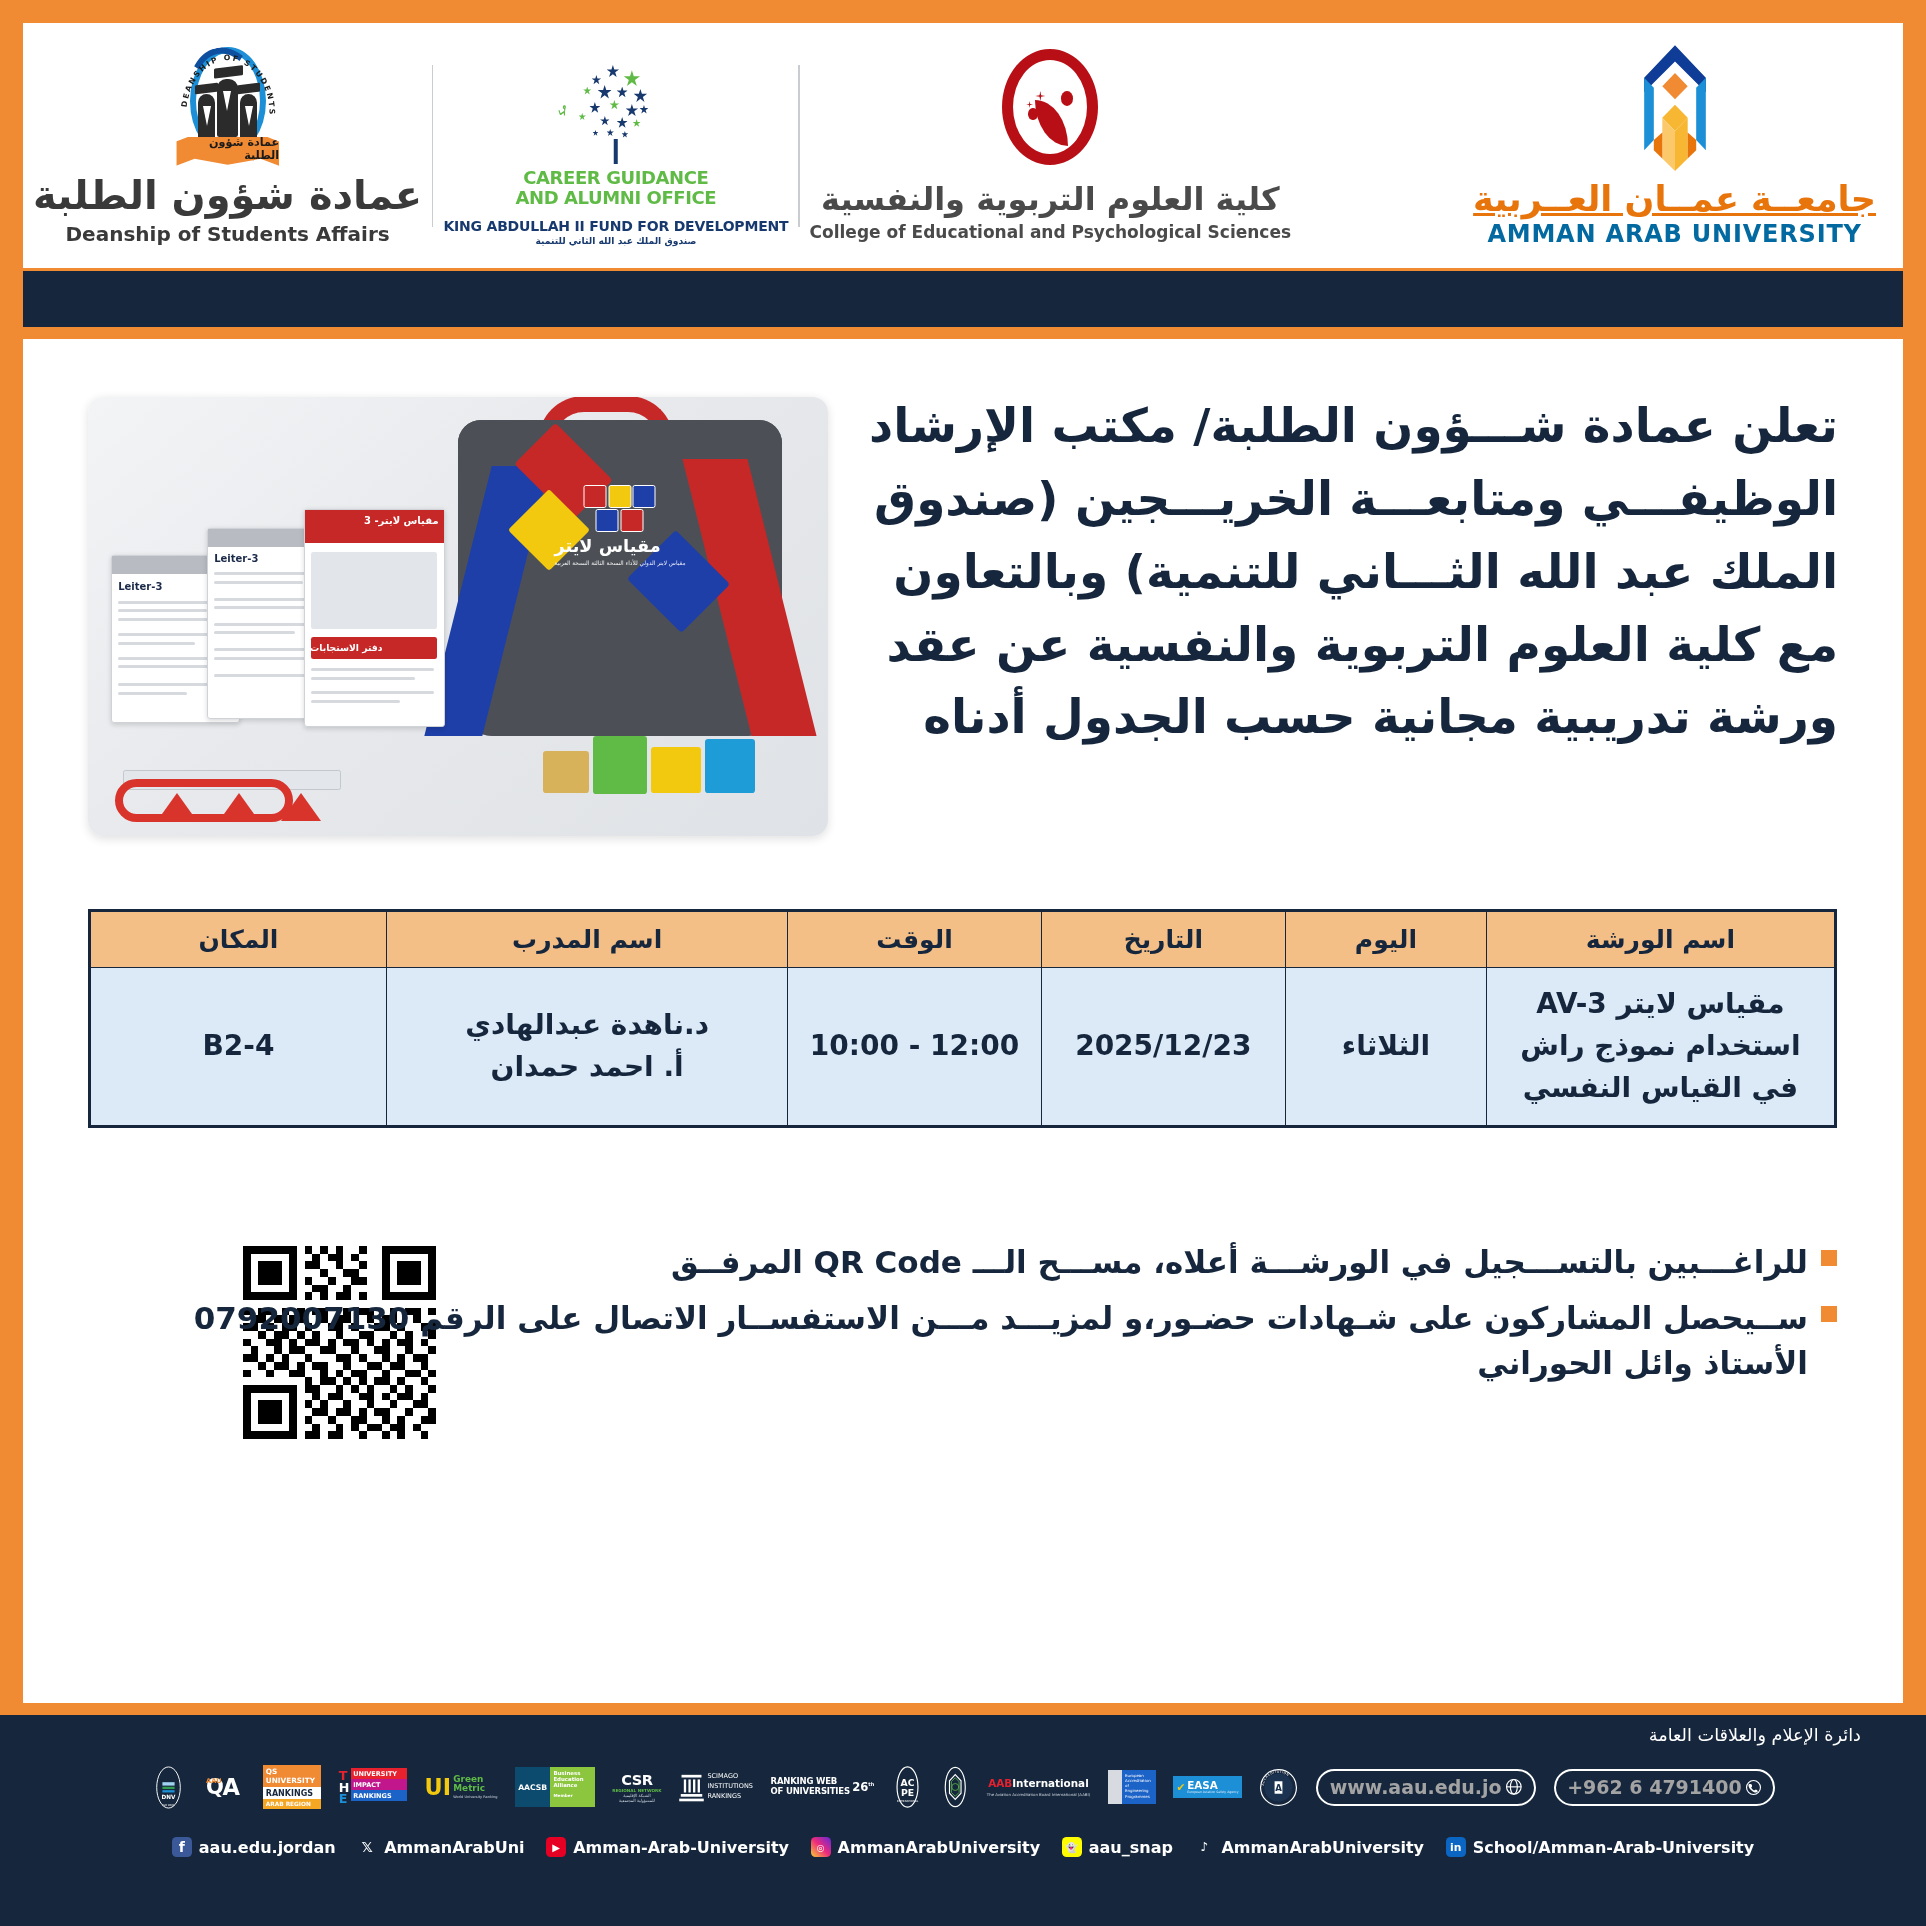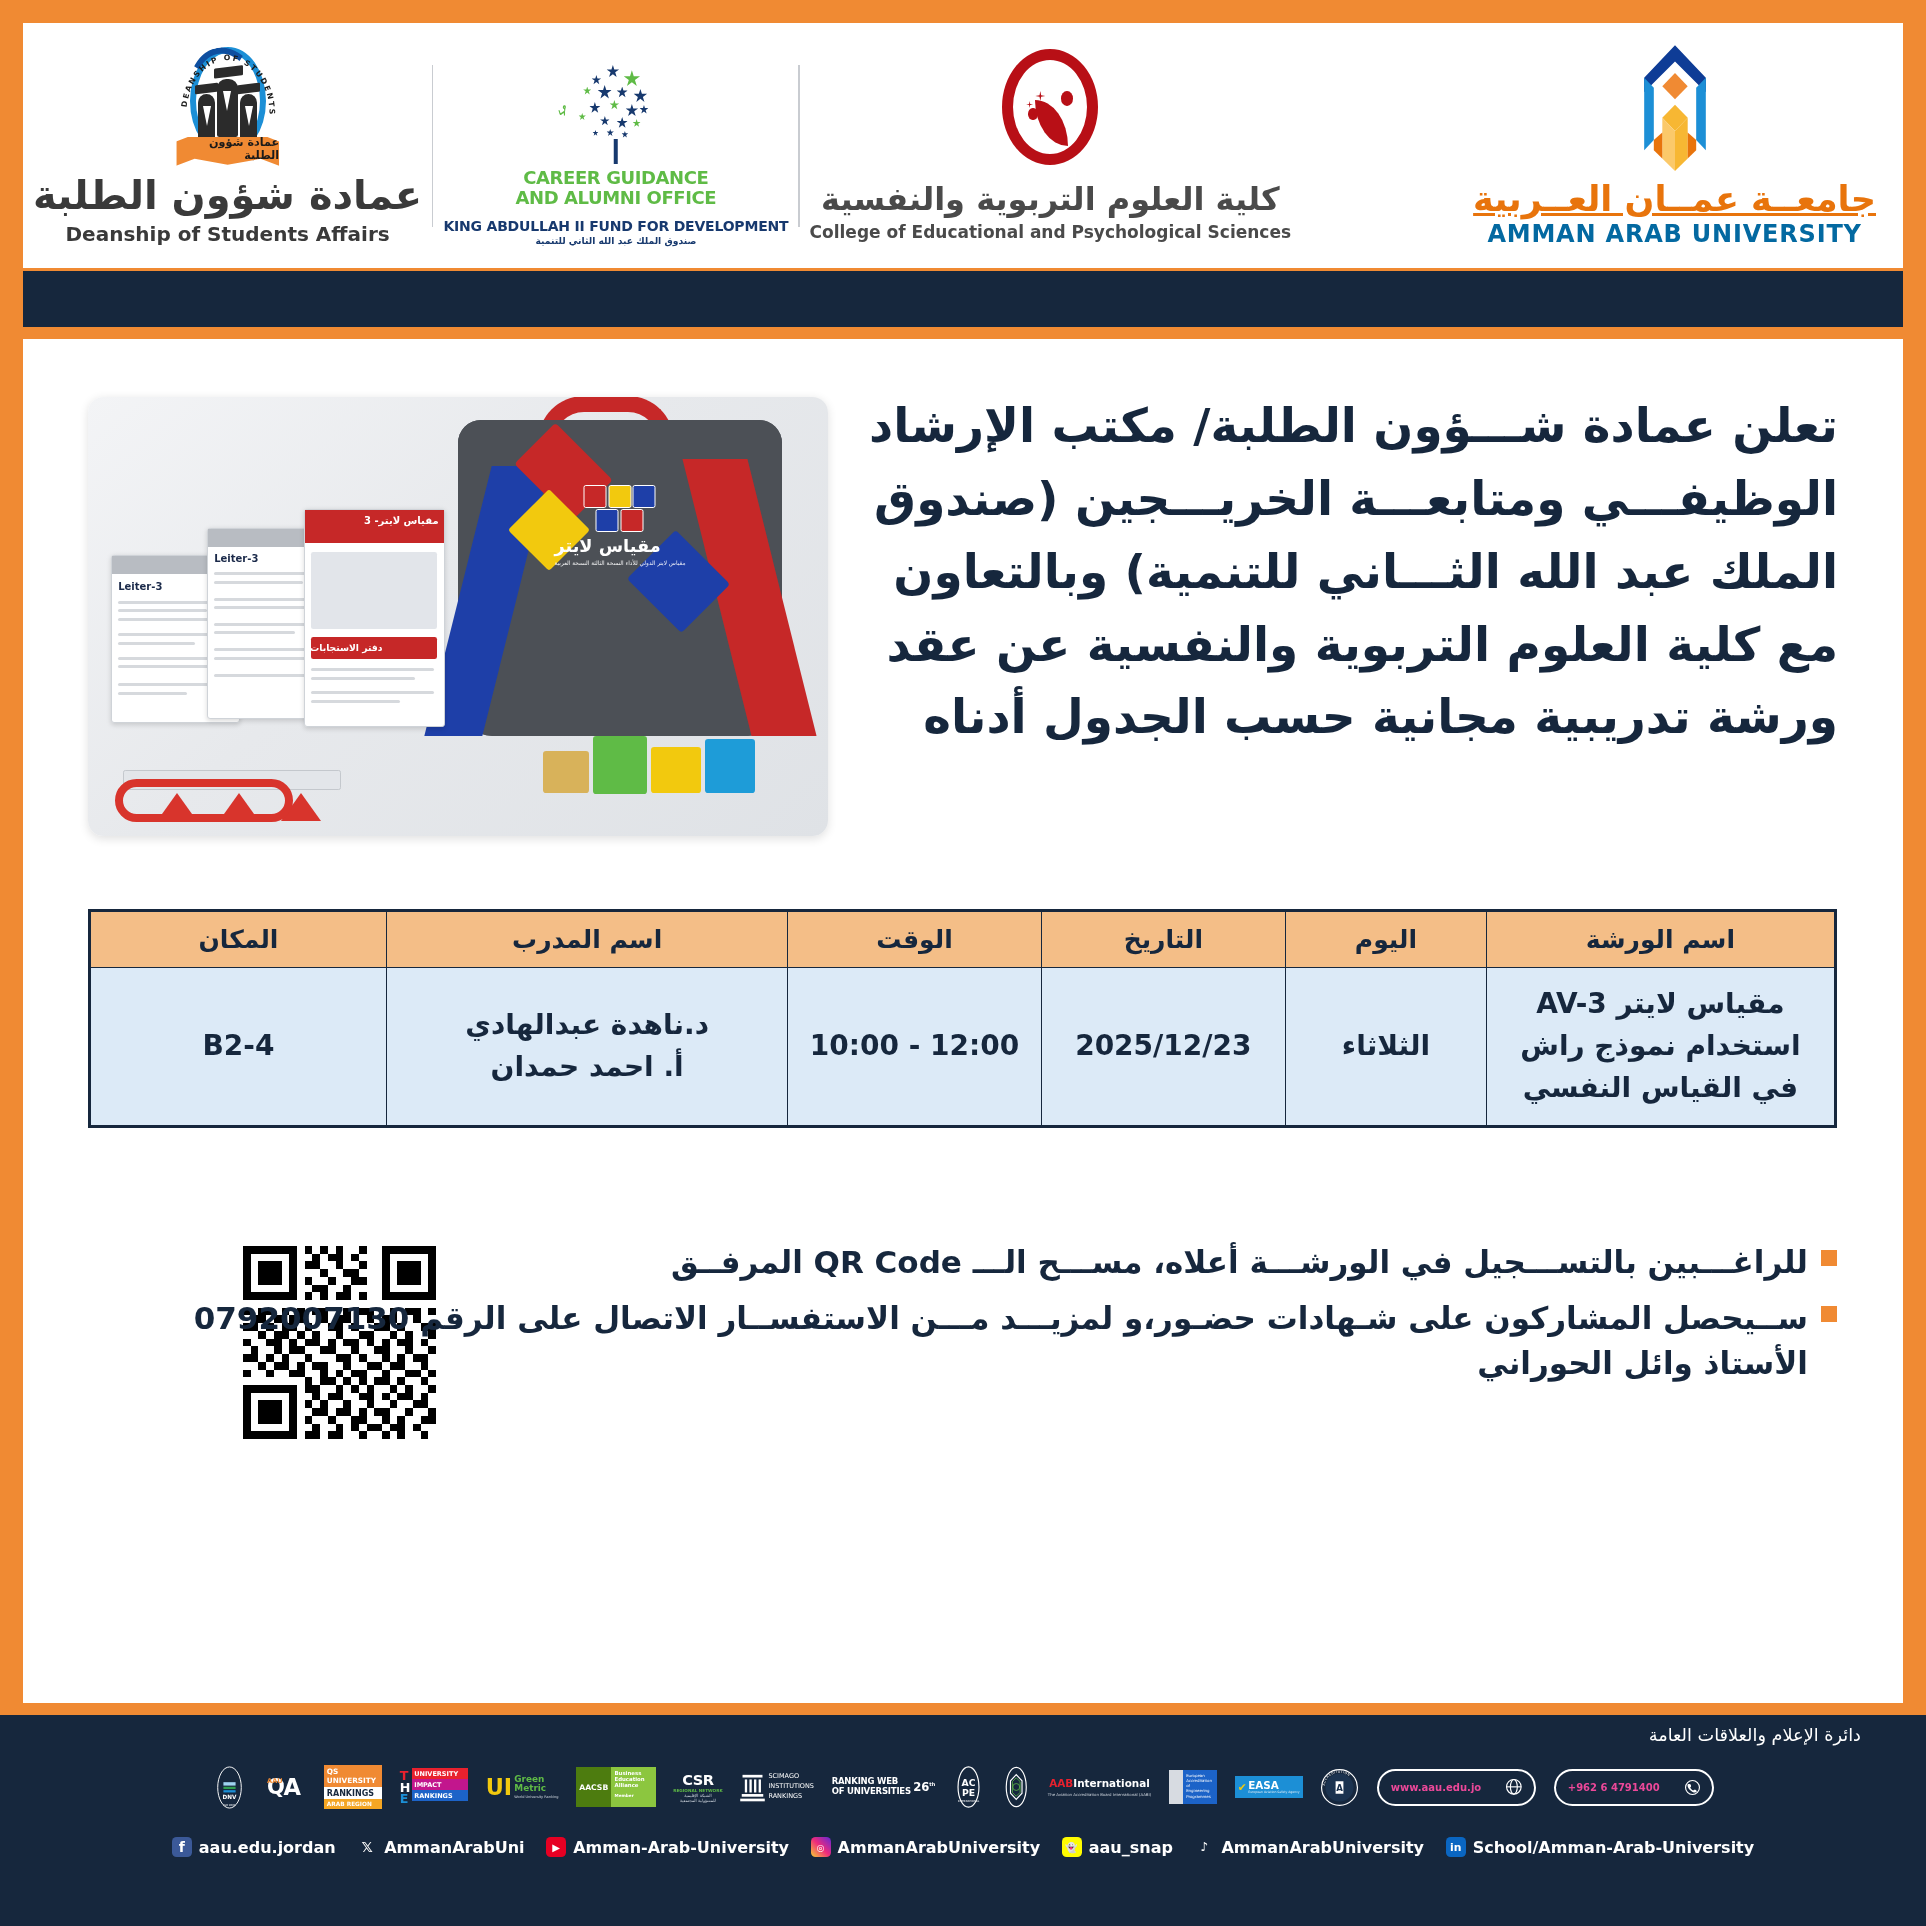--- a/index.html
+++ b/index.html
@@ -159,22 +159,22 @@
   .qr{position:absolute;left:220px;top:907px;width:193px;height:193px;background:#fff;}
 
   
   .footer{position:absolute;left:0;top:1710px;width:1926px;height:216px;background:#16273D;}
   .footer-top-line{position:absolute;left:0;top:0;width:1926px;height:4.6px;background:#F08A33;}
   .footer-title{position:absolute;right:65px;top:14.6px;font-size:17.7px;color:#ffffff;
      direction:rtl;font-weight:normal;}
   .accred-row{position:absolute;left:0;top:45px;width:1926px;height:64px;
      display:flex;align-items:center;justify-content:center;gap:17.7px;padding:0 77px;box-sizing:border-box;}
   .acc{display:flex;align-items:center;justify-content:center;height:46px;color:#fff;}
-  .pill{display:flex;align-items:center;gap:24px;border:2.7px solid #fff;border-radius:27px;
-        height:33px;padding:0 11.6px;color:#ec4899;font-size:10px;font-weight:bold;}
+  .pill{display:flex;align-items:center;gap:3px;border:2.7px solid #fff;border-radius:27px;
+        height:33px;padding:0 11.6px;color:#a3a3a3;font-size:19px;font-weight:bold;}
   .social-row{position:absolute;left:0;top:116px;width:1926px;height:42px;
      display:flex;align-items:center;justify-content:center;gap:21.6px;}
   .soc{display:flex;align-items:center;gap:7px;color:#fff;font-size:16px;font-weight:bold;white-space:nowrap;}
   .soc-ic{width:20px;height:20px;display:flex;align-items:center;justify-content:center;
           border-radius:4.6px;font-size:14px;font-weight:bold;}
 </style>
 </head>
 <body>
 
 <div class="poster">
@@ -651,21 +651,21 @@
           <div style="margin-left:2.3px;">
             <div style="font-size:8.9px;font-weight:bold;color:#5FBB46;line-height:1;">Green</div>
             <div style="font-size:8.9px;font-weight:bold;color:#5FBB46;line-height:1;">Metric</div>
             <div style="font-size:3.5px;color:#cfd6de;margin-top:1.5px;">World University Ranking</div>
           </div>
         </div>
       </div>
 
       <div class="acc">
         <div style="display:flex;height:40px;">
-          <div style="background:#4d7c0f;color:#fff;font-size:7.7px;font-weight:bold;display:flex;align-items:center;padding:0 3.1px;">AACSB</div>
+          <div style="background:#0c4a6e;color:#fff;font-size:7.7px;font-weight:bold;display:flex;align-items:center;padding:0 3.1px;">AACSB</div>
           <div style="background:#8CC63F;color:#fff;font-size:5.4px;font-weight:bold;padding:3.1px;width:38px;">
             <div>Business</div>
               <div>Education</div>
               <div>Alliance</div>
             <div style="margin-top:5.4px;font-size:4.2px;">Member</div>
           </div>
         </div>
       </div>
 
       <div class="acc">

